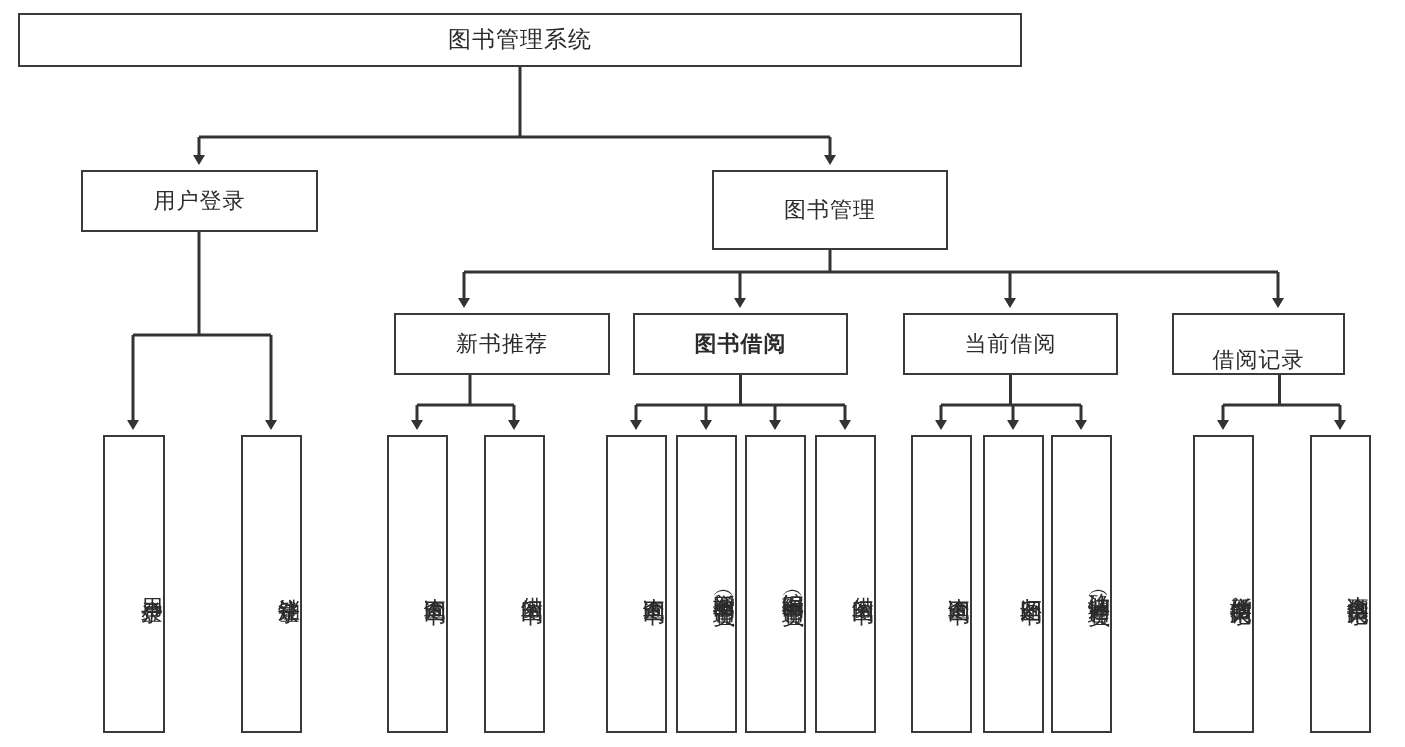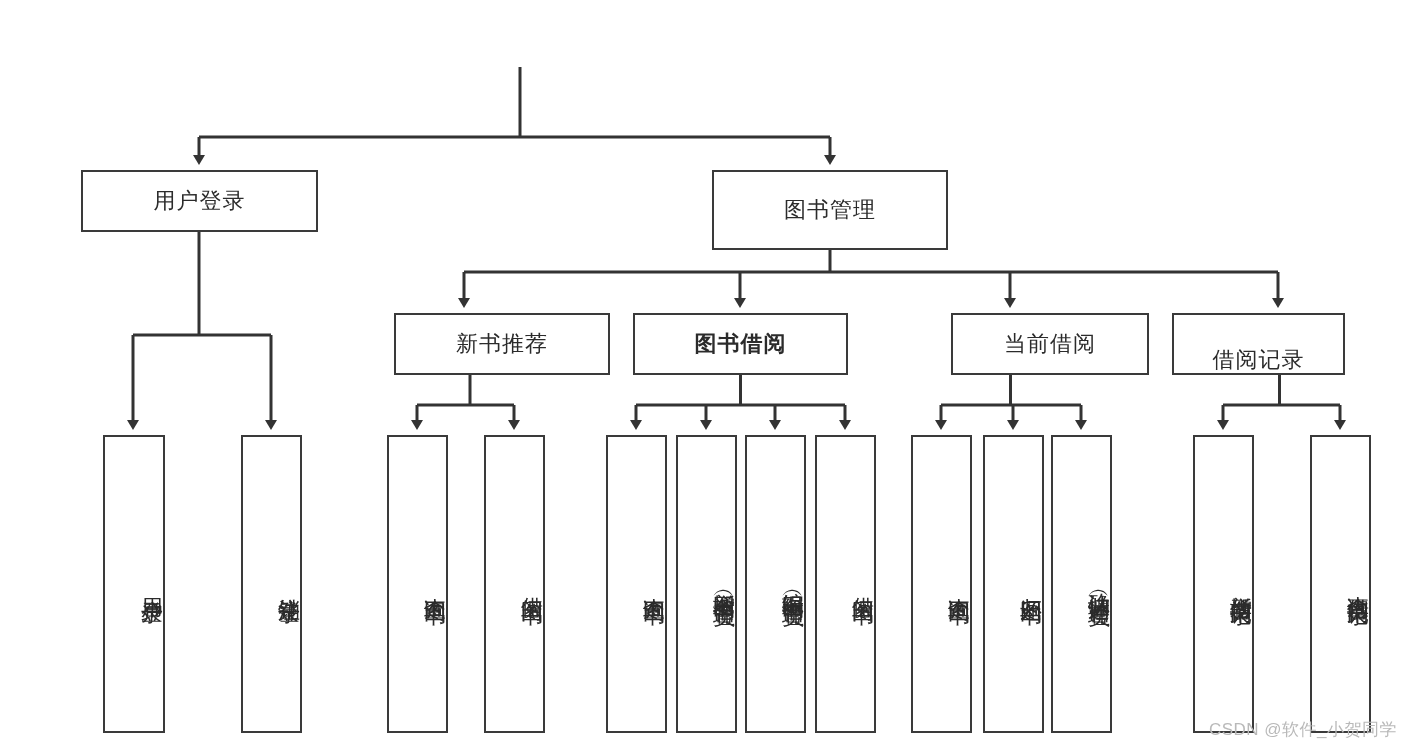--- a/index.html
+++ b/index.html
@@ -112,35 +112,38 @@
         <path d="M941,405 L941,422" marker-end="url(#arrow)"></path>
         <path d="M1013,405 L1013,422" marker-end="url(#arrow)"></path>
         <path d="M1081,405 L1081,422" marker-end="url(#arrow)"></path>
         <path d="M1279.5,375 L1279.5,405"></path>
         <path d="M1223,405 L1340,405"></path>
         <path d="M1223,405 L1223,422" marker-end="url(#arrow)"></path>
         <path d="M1340,405 L1340,422" marker-end="url(#arrow)"></path>
       </g>
   </svg>
 
+  <div class="node horiz root" id="n-root" style="left: 18px; top: 13px; width: 1004px; height: 54px;">
+    <span>图书管理系统</span>
+  </div>
 
   <div id="node-host">
       <div class="node horiz" style="left: 81px; top: 170px; width: 237px; height: 62px;">
         <span>用户登录</span>
       </div>
       <div class="node horiz" style="left: 712px; top: 170px; width: 236px; height: 80px;">
         <span>图书管理</span>
       </div>
       <div class="node horiz" style="left: 362px; top: 313px; width: 216px; height: 62px; margin-left: 32px;">
         <span>新书推荐</span>
       </div>
       <div class="node horiz" style="left: 633px; top: 313px; width: 215px; height: 62px; font-weight: bold;">
         <span>图书借阅</span>
       </div>
-      <div class="node horiz" style="left: 951px; top: 313px; width: 198px; height: 62px;">
+      <div class="node horiz" style="left: 903px; top: 313px; width: 215px; height: 62px;">
         <span>当前借阅</span>
       </div>
       <div class="node horiz" style="left: 1172px; top: 313px; width: 173px; height: 62px; align-items: flex-end;">
         <span>借阅记录</span>
       </div>
       <div class="node vert" style="left: 103px; top: 435px; width: 62px; height: 298px;">
         <span>用户登录</span>
       </div>
       <div class="node vert" style="left: 241px; top: 435px; width: 61px; height: 298px;">
         <span>注销登录</span>
@@ -173,14 +176,13 @@
         <span>确认归还（管理员）</span>
       </div>
       <div class="node vert" style="left: 1193px; top: 435px; width: 61px; height: 298px;">
         <span>新增借阅记录</span>
       </div>
       <div class="node vert" style="left: 1310px; top: 435px; width: 61px; height: 298px;">
         <span>查询借阅记录</span>
       </div>
     </div>
 
-  <div id="watermark">CSDN @软件_小贺同学</div>
 </div>
 
 </body></html>

